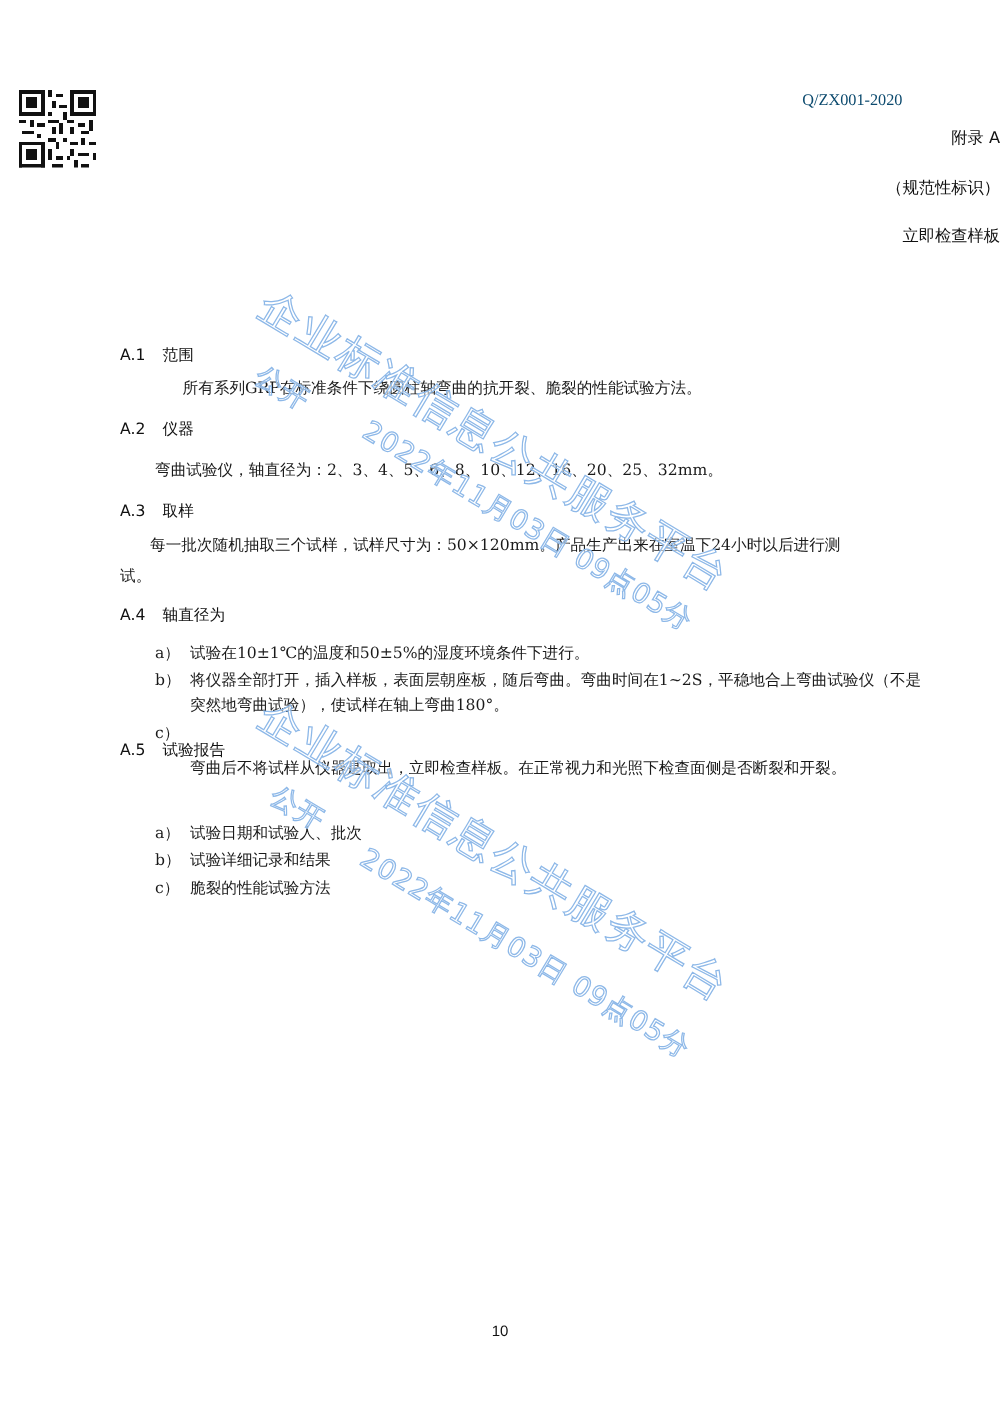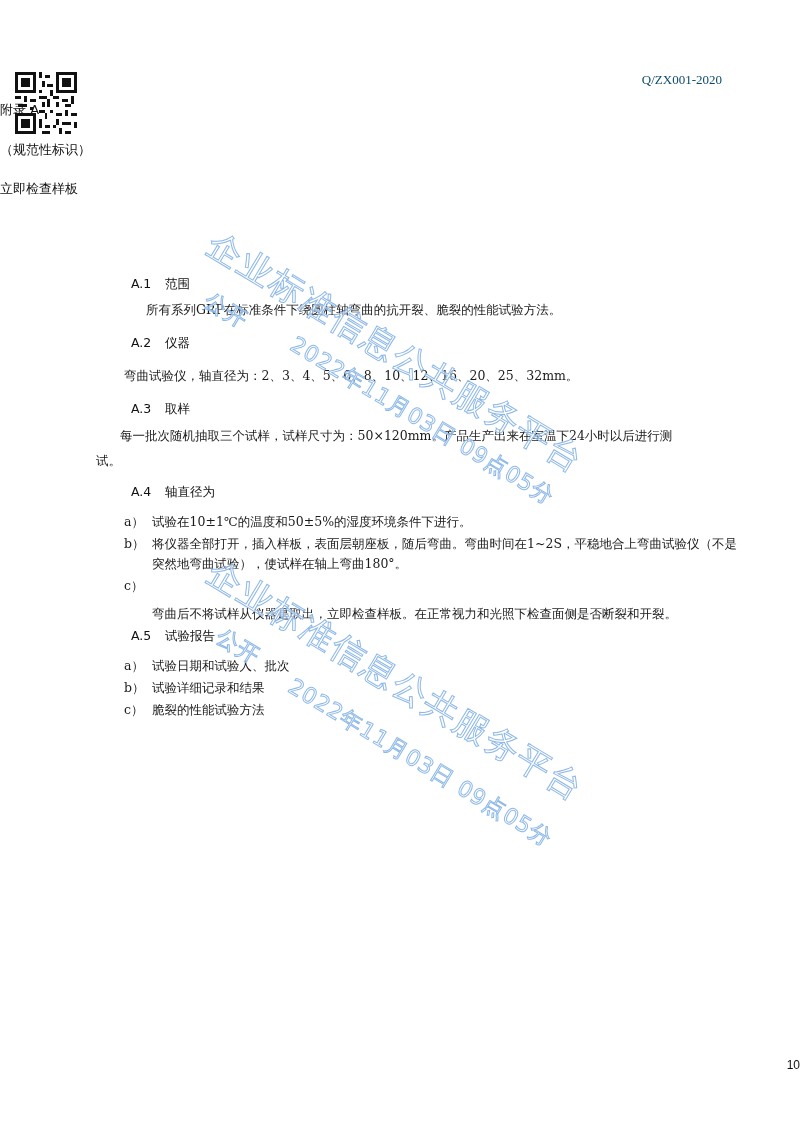--- a/index.html
+++ b/index.html
@@ -1,33 +1,33 @@
 <!DOCTYPE html>
 <html><head>
 <meta charset="utf-8">
 <style>
   html, body { margin: 0; padding: 0; background: #ffffff; }
   body { width: 800px; height: 1131px; position: relative; overflow: hidden;
          font-family: "DejaVu Serif", "Liberation Serif", serif; color: #1a1a1a; }
   .qr { position: absolute; left: 14px; top: 72px; width: 64px; height: 62px; }
   .doc-code { position: absolute; right: 78px; top: 72px; font-family: "Liberation Serif", serif;
               font-size: 13px; color: #0c4a6e; }
-  .center { position: absolute; left: 0; width: 800px; text-align: left;
+  .center { position: absolute; left: 0; width: 800px; text-align: right;
             font-family: "DejaVu Sans", "Liberation Sans", sans-serif; font-size: 13px; color: #111; }
   .t1 { top: 101px; }
   .t2 { top: 141px; }
   .t3 { top: 180px; }
   .sec { position: absolute; left: 96px; font-family: "DejaVu Sans", "Liberation Sans", sans-serif;
          font-size: 12.5px; color: #111; }
-  .sec .num { display: inline-block; width: 34px; margin-left: 35px; }
+  .sec .num { display: inline-block; width: 34px; }
   .para { position: absolute; font-size: 12.5px; line-height: 20px; color: #1a1a1a; text-align: right; }
   .item { position: absolute; left: 124px; font-size: 12.5px; line-height: 20px; }
   .item .mk { position: absolute; left: 0; top: 0; width: 28px; }
   .item .tx { display: block; margin-left: 28px; width: 570px; }
-  .footer { position: absolute; left: 0; width: 800px; top: 1058px; text-align: right;
+  .footer { position: absolute; left: 0; width: 800px; top: 1058px; text-align: center;
             font-family: "Liberation Sans", sans-serif; font-size: 12px; color: #111; }
   .wm { position: absolute; transform-origin: 0 0; white-space: nowrap; pointer-events: none;
         font-family: "DejaVu Sans", sans-serif; color: rgba(255,255,255,0.55);
         -webkit-text-stroke: 1px #8db8e8; }
   .wm.big { font-size: 34px; letter-spacing: 2px; }
   .wm.mid { font-size: 22px; letter-spacing: 1px; }
 </style>
 </head>
 <body>
 
@@ -117,21 +117,21 @@
 </div>
 <div class="item" style="top:534px;">
   <span class="mk">b）</span>
   <span class="tx" style="width:588px;">将仪器全部打开，插入样板，表面层朝座板，随后弯曲。弯曲时间在1~2S，平稳地合上弯曲试验仪（不是突然地弯曲试验），使试样在轴上弯曲180°。</span>
 </div>
 <div class="item" style="top:576px;">
   <span class="mk">c）</span>
   <span class="tx" style="width:588px;margin-top:28px;">弯曲后不将试样从仪器是取出，立即检查样板。在正常视力和光照下检查面侧是否断裂和开裂。</span>
 </div>
 
-<div class="sec" style="top:628px;">
+<div class="sec" style="top:592px;">
   <span class="num">A.5</span><span>试验报告</span>
 </div>
 <div class="item" style="top:656px;">
   <span class="mk">a）</span>
   <span class="tx">试验日期和试验人、批次</span>
 </div>
 <div class="item" style="top:678px;">
   <span class="mk">b）</span>
   <span class="tx">试验详细记录和结果</span>
 </div>

